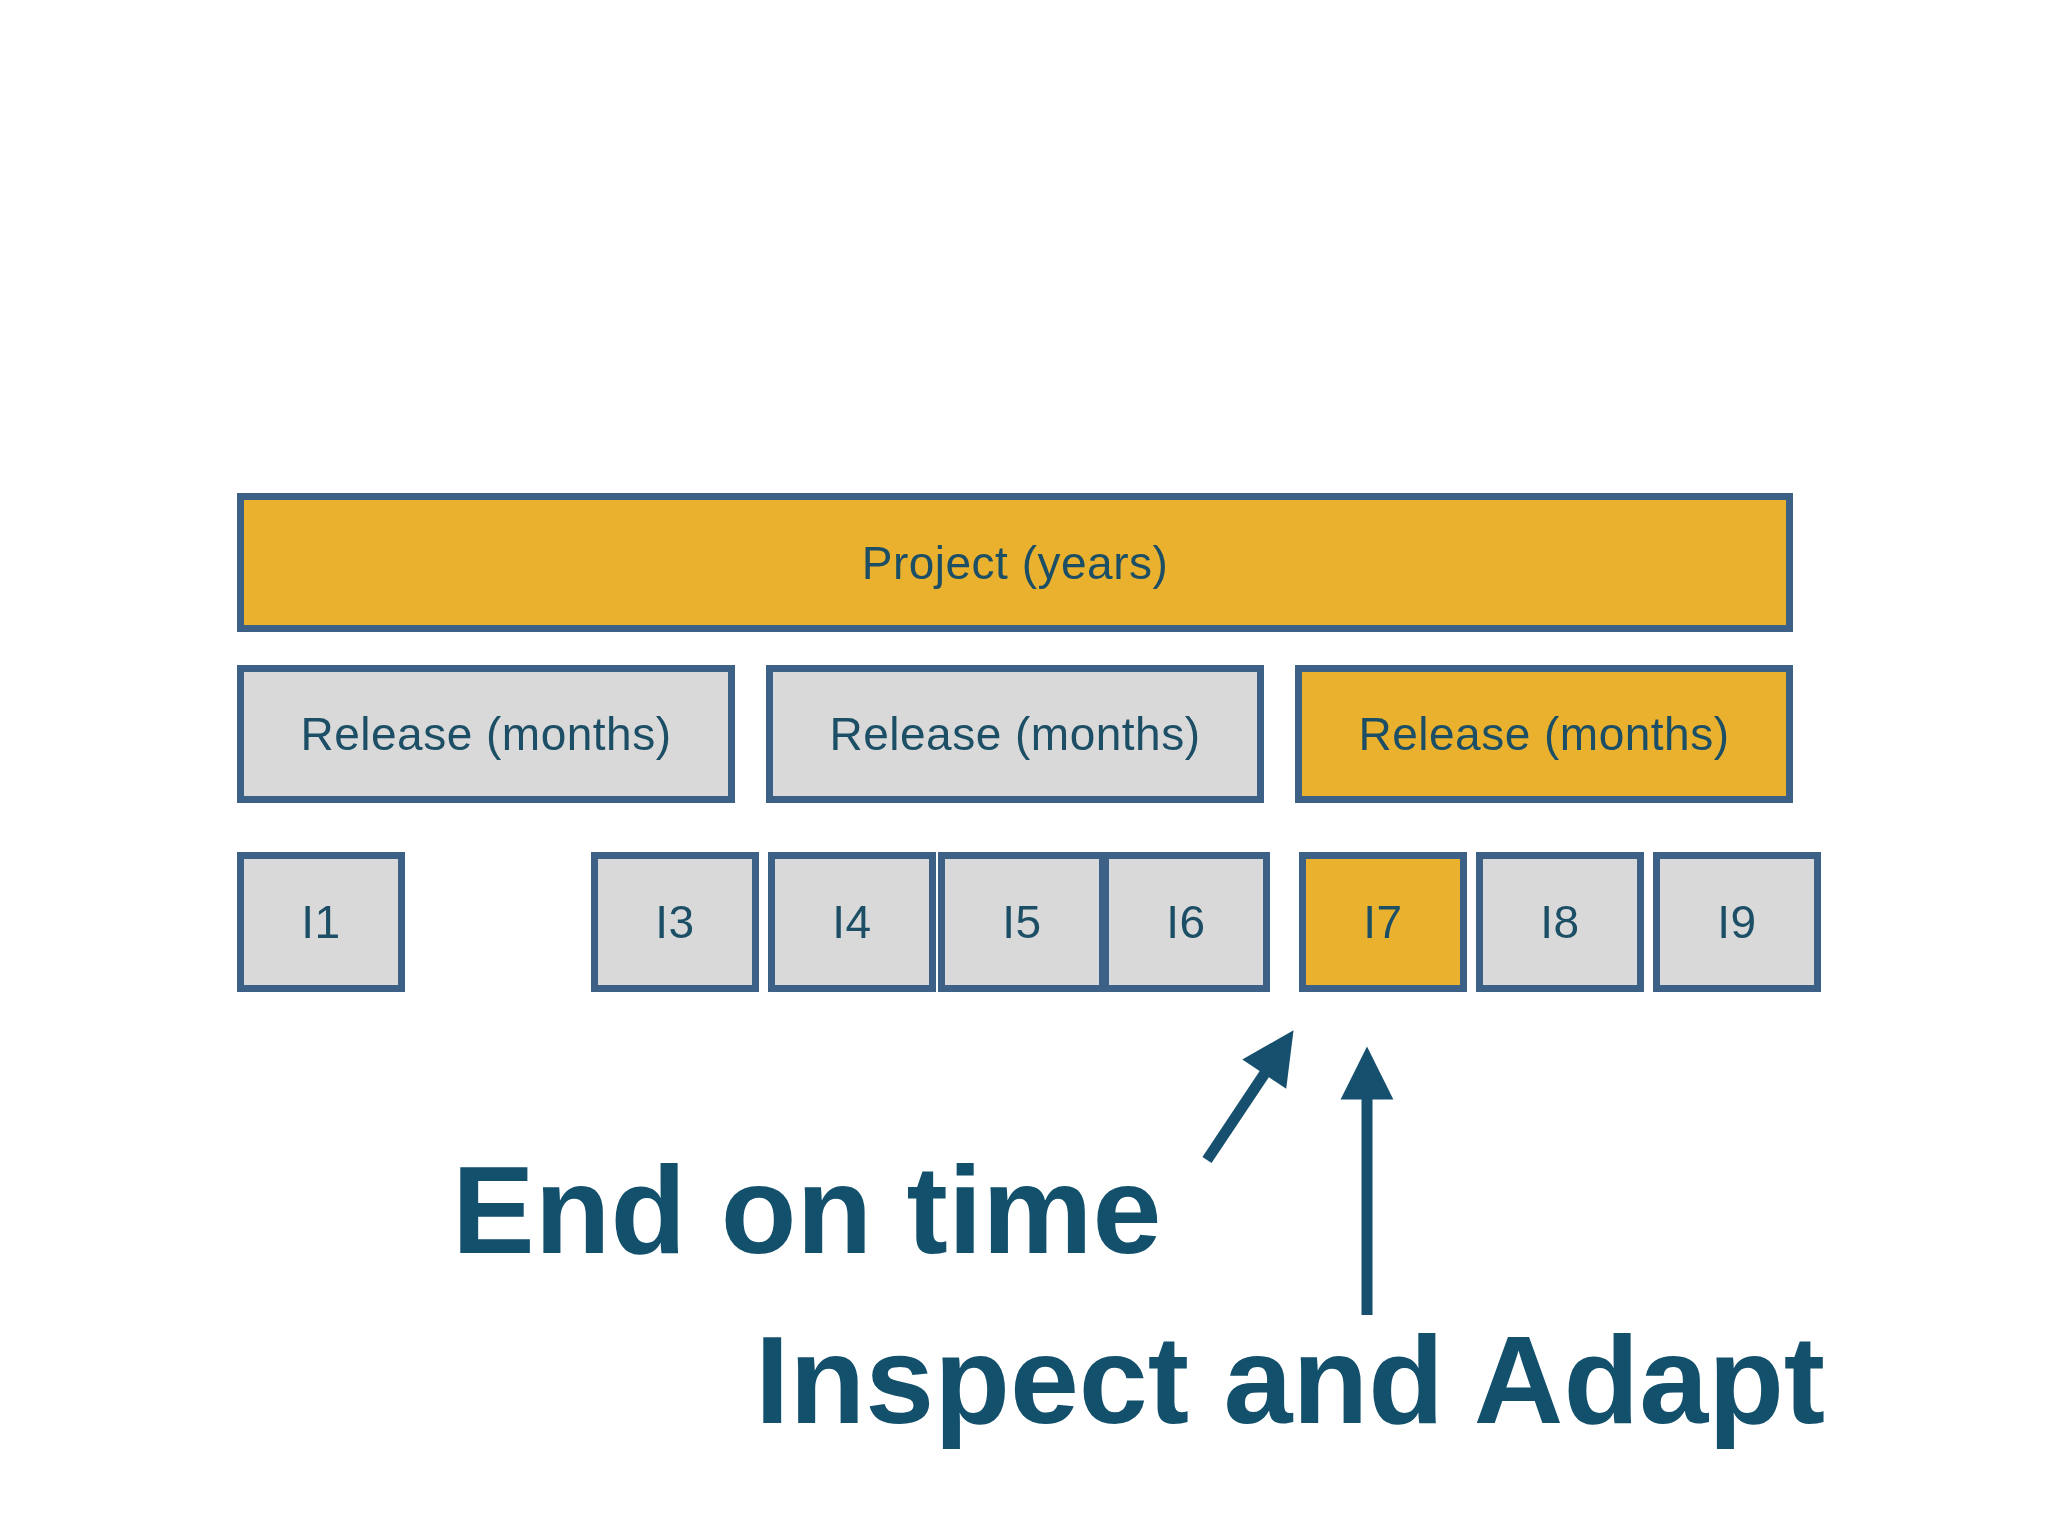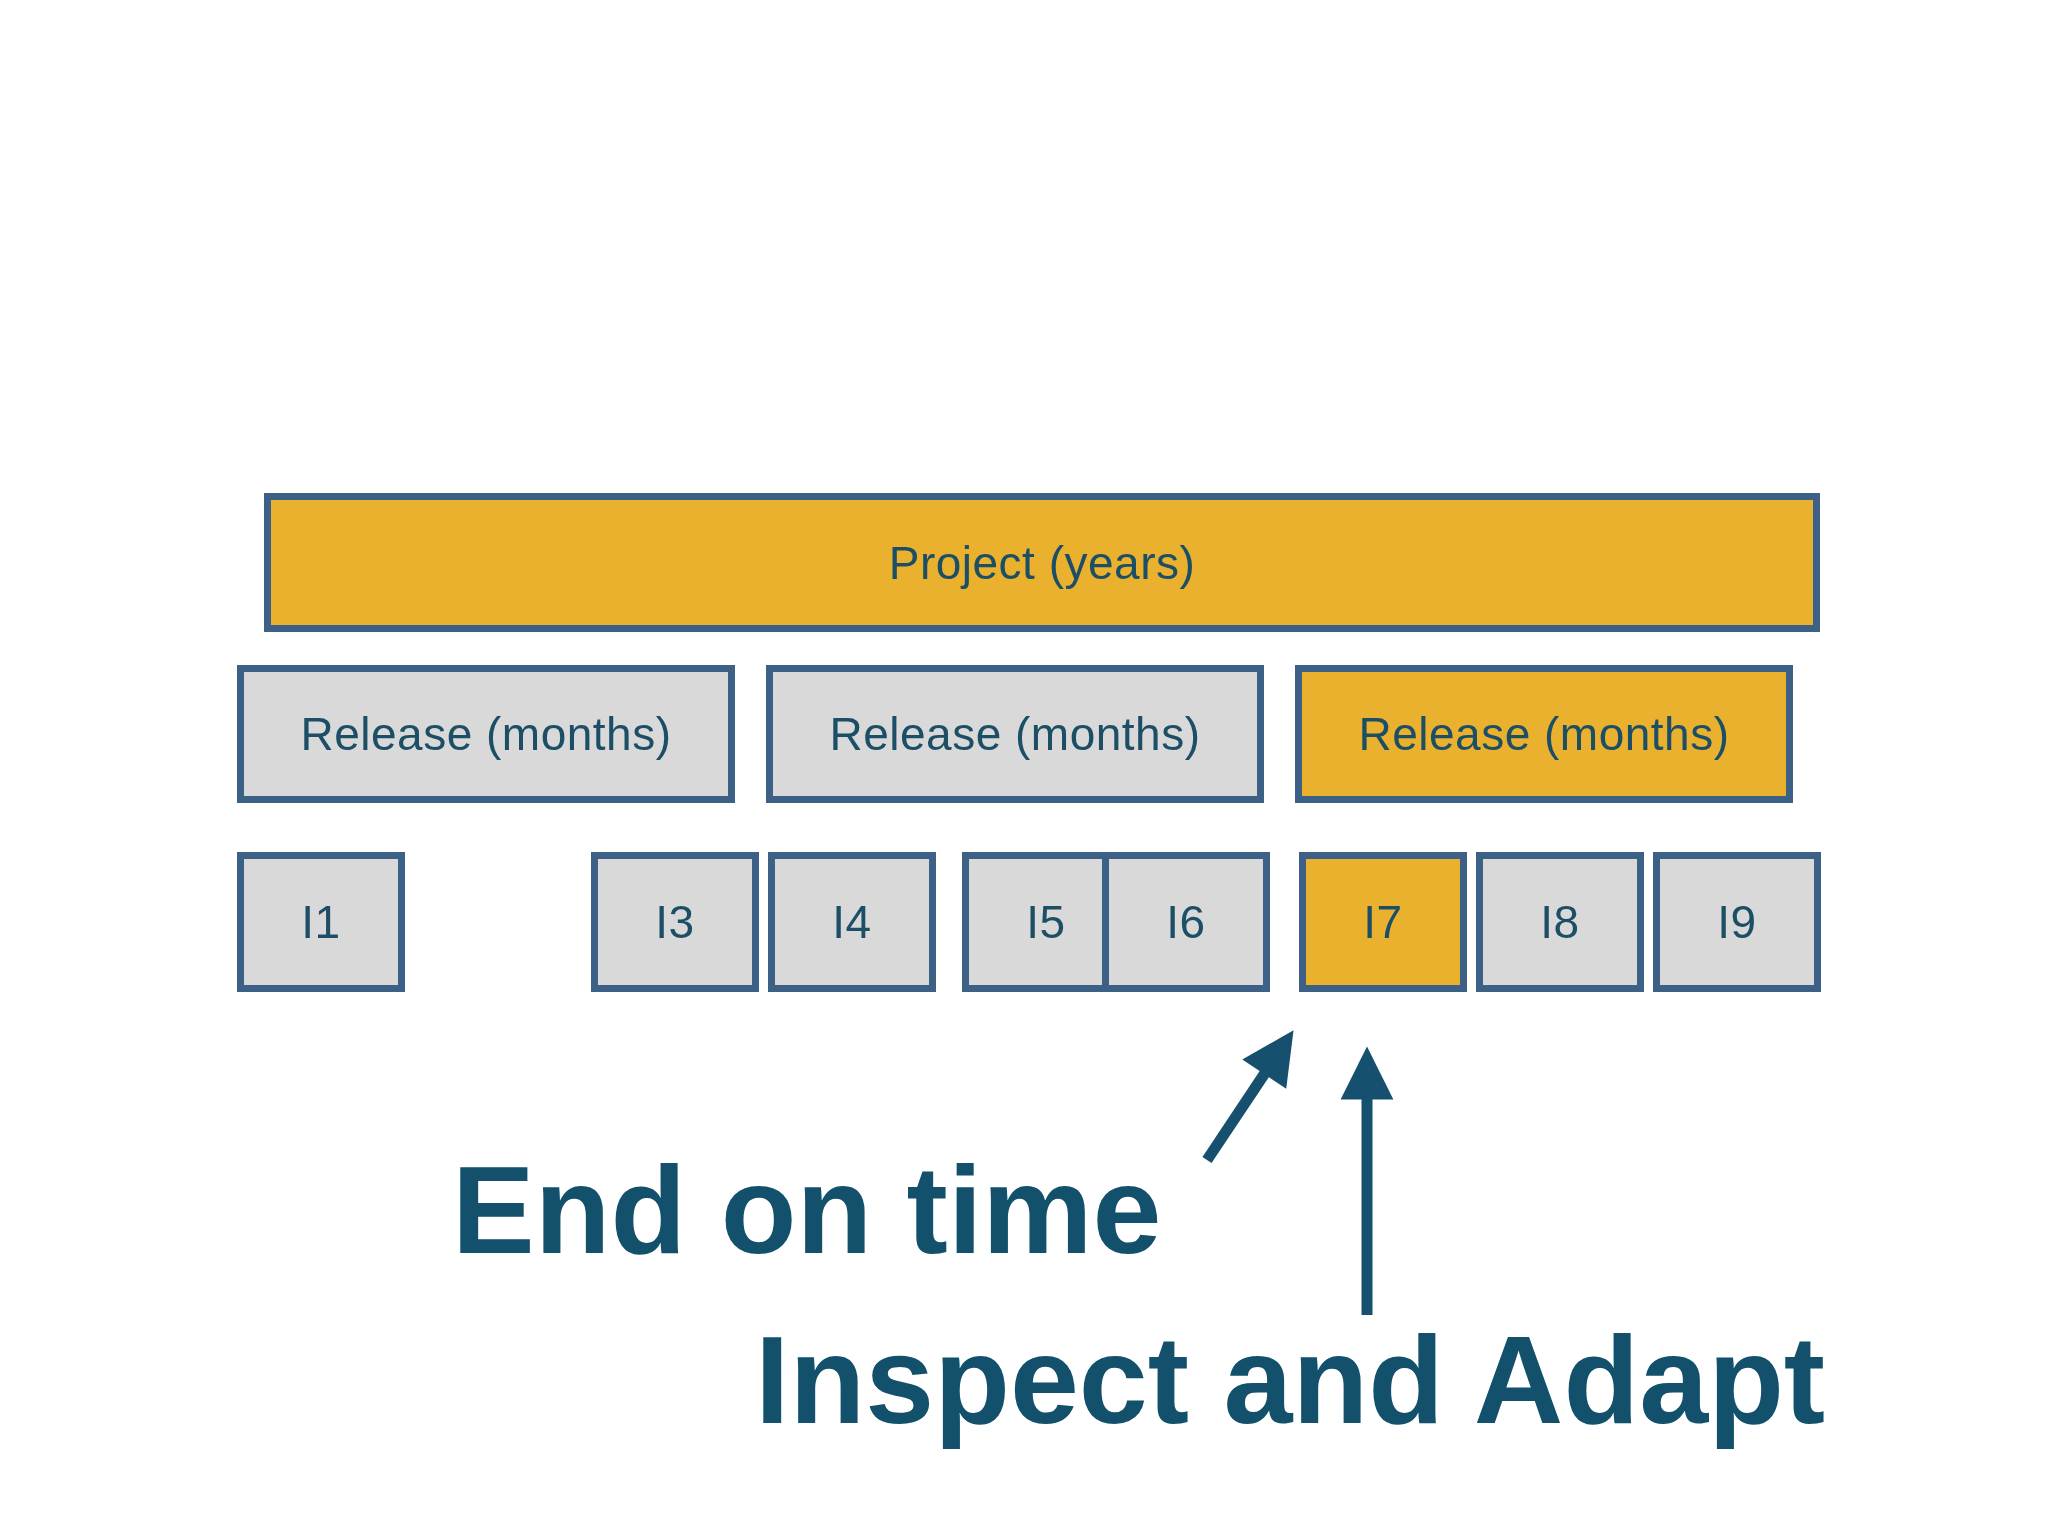--- a/index.html
+++ b/index.html
@@ -24,27 +24,27 @@
     position:absolute;
     box-sizing:border-box;
     border:7px solid var(--border-blue);
     background:var(--box-gray);
     display:flex;align-items:center;justify-content:center;
     color:var(--label-blue);
     font-size:46px;
     letter-spacing:0.5px;
   }
   .box.highlighted{background:var(--accent-orange);}
-  .project-bar{left:237px;top:493px;width:1556px;height:139px;margin-left:27px;}
+  .project-bar{left:237px;top:493px;width:1556px;height:139px;}
   .release-1{left:237px;top:665px;width:498px;height:138px;}
   .release-2{left:766px;top:665px;width:498px;height:138px;}
   .release-3{left:1295px;top:665px;width:498px;height:138px;}
   .iter{top:852px;width:168px;height:140px;}
   .i1{left:237px;} .i2{left:414px;} .i3{left:591px;text-align:center;}
-  .i4{left:768px;} .i5{left:962px;} .i6{left:1102px;}
+  .i4{left:768px;} .i5{left:938px;} .i6{left:1102px;}
   .i7{left:1299px;} .i8{left:1476px;} .i9{left:1653px;}
   .caption{
     position:absolute;
     color:var(--text-blue);
     font-weight:700;
     font-size:124px;
     line-height:1;
     white-space:nowrap;
   }
   .caption-end{left:452px;top:1148px;}

